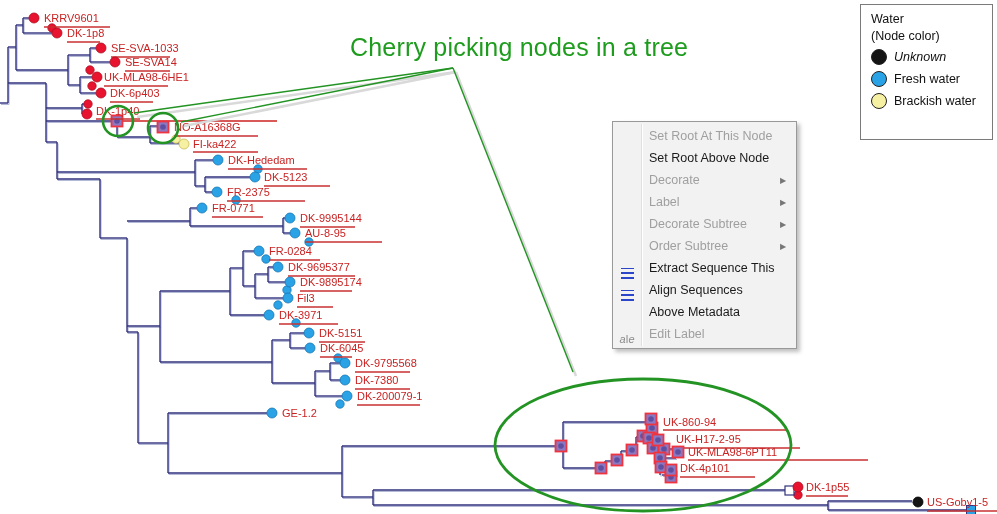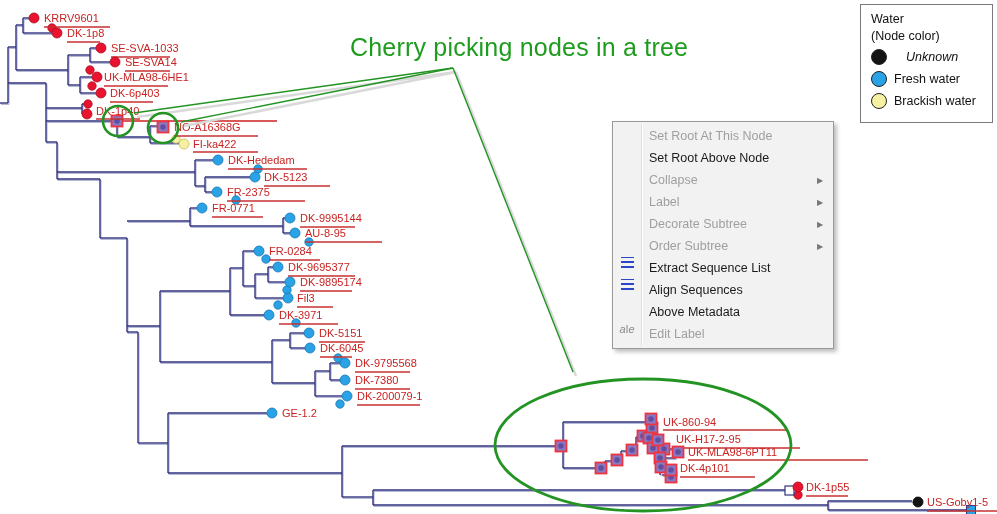--- a/index.html
+++ b/index.html
@@ -3,33 +3,33 @@
 <meta charset="utf-8">
 <style>
   html,body{margin:0;padding:0;background:#fff;}
   #stage{position:relative;width:997px;height:514px;background:#ffffff;overflow:hidden;
          font-family:"Liberation Sans", sans-serif;}
   #tree-svg{position:absolute;left:0;top:0;}
   
   #annot-title{position:absolute;left:350px;top:33px;font-size:25px;font-weight:400;
                letter-spacing:0.2px;}
   
-  #legend{position:absolute;left:860px;top:4px;width:133px;height:119px;background:#ffffff;
+  #legend{position:absolute;left:860px;top:4px;width:133px;height:136px;background:#ffffff;
           border:1px solid #7a7a7a;box-sizing:border-box;padding:6px 11px 0 10px;font-size:12.5px;color:#111;}
   .legend-title{line-height:17px;}
   .legend-row{display:flex;align-items:center;height:21px;margin-top:1px;}
   .legend-swatch{width:14px;height:14px;border-radius:50%;border:1px solid #222;margin-right:7px;flex:0 0 auto;}
-  .it{font-style:italic;margin-left:12px;}
+  .it{font-style:italic;}
   
-  #ctx-menu{position:absolute;left:612px;top:121px;width:222px;background:#f2f2f2;
+  #ctx-menu{position:absolute;left:612px;top:121px;width:185px;background:#f2f2f2;
             border:1px solid #999;box-shadow:3px 3px 4px rgba(0,0,0,0.25);box-sizing:border-box;
             padding:3px 0;font-size:12.5px;}
   .mi{position:relative;display:flex;align-items:center;height:22px;color:#1a1a1a;}
   .mi.disabled{color:#9f9f9f;}
-  .mi-gutter{width:28px;flex:0 0 auto;display:flex;align-items:flex-start;justify-content:center;
+  .mi-gutter{width:28px;flex:0 0 auto;display:flex;align-items:flex-end;justify-content:center;
              align-self:stretch;}
   #ctx-menu::before{content:"";position:absolute;left:28px;top:2px;bottom:2px;width:1px;background:#e0e0e0;
              box-shadow:1px 0 0 #ffffff;}
   .mi-label{flex:1 1 auto;padding-left:8px;white-space:nowrap;}
   .mi-arrow{width:16px;flex:0 0 auto;font-size:8px;color:#777;text-align:left;}
   .icon-list{width:13px;height:11px;background:
      repeating-linear-gradient(0deg,#2b46c8 0 2px,rgba(0,0,0,0) 2px 5px);}
   .icon-grid{width:13px;height:11px;background:
      repeating-linear-gradient(0deg,#2b46c8 0 2px,rgba(0,0,0,0) 2px 5px),
      repeating-linear-gradient(90deg,rgba(242,242,242,0.55) 0 1px,rgba(0,0,0,0) 1px 4px);}
@@ -525,21 +525,21 @@
       <span class="mi-label">Set Root At This Node</span>
       <span class="mi-arrow"></span>
     </div>
     <div class="mi">
       <span class="mi-gutter"></span>
       <span class="mi-label">Set Root Above Node</span>
       <span class="mi-arrow"></span>
     </div>
     <div class="mi disabled">
       <span class="mi-gutter"></span>
-      <span class="mi-label">Collapse</span>
+      <span class="mi-label">Decorate</span>
       <span class="mi-arrow">▶</span>
     </div>
     <div class="mi disabled">
       <span class="mi-gutter"></span>
       <span class="mi-label">Label</span>
       <span class="mi-arrow">▶</span>
     </div>
     <div class="mi disabled">
       <span class="mi-gutter"></span>
       <span class="mi-label">Decorate Subtree</span>
@@ -547,21 +547,21 @@
     </div>
     <div class="mi disabled">
       <span class="mi-gutter"></span>
       <span class="mi-label">Order Subtree</span>
       <span class="mi-arrow">▶</span>
     </div>
     <div class="mi">
       <span class="mi-gutter">
           <span class="icon-list"></span>
         </span>
-      <span class="mi-label">Extract Sequence List</span>
+      <span class="mi-label">Extract Sequence This</span>
       <span class="mi-arrow"></span>
     </div>
     <div class="mi">
       <span class="mi-gutter">
           <span class="icon-grid"></span>
         </span>
       <span class="mi-label">Align Sequences</span>
       <span class="mi-arrow"></span>
     </div>
     <div class="mi">

